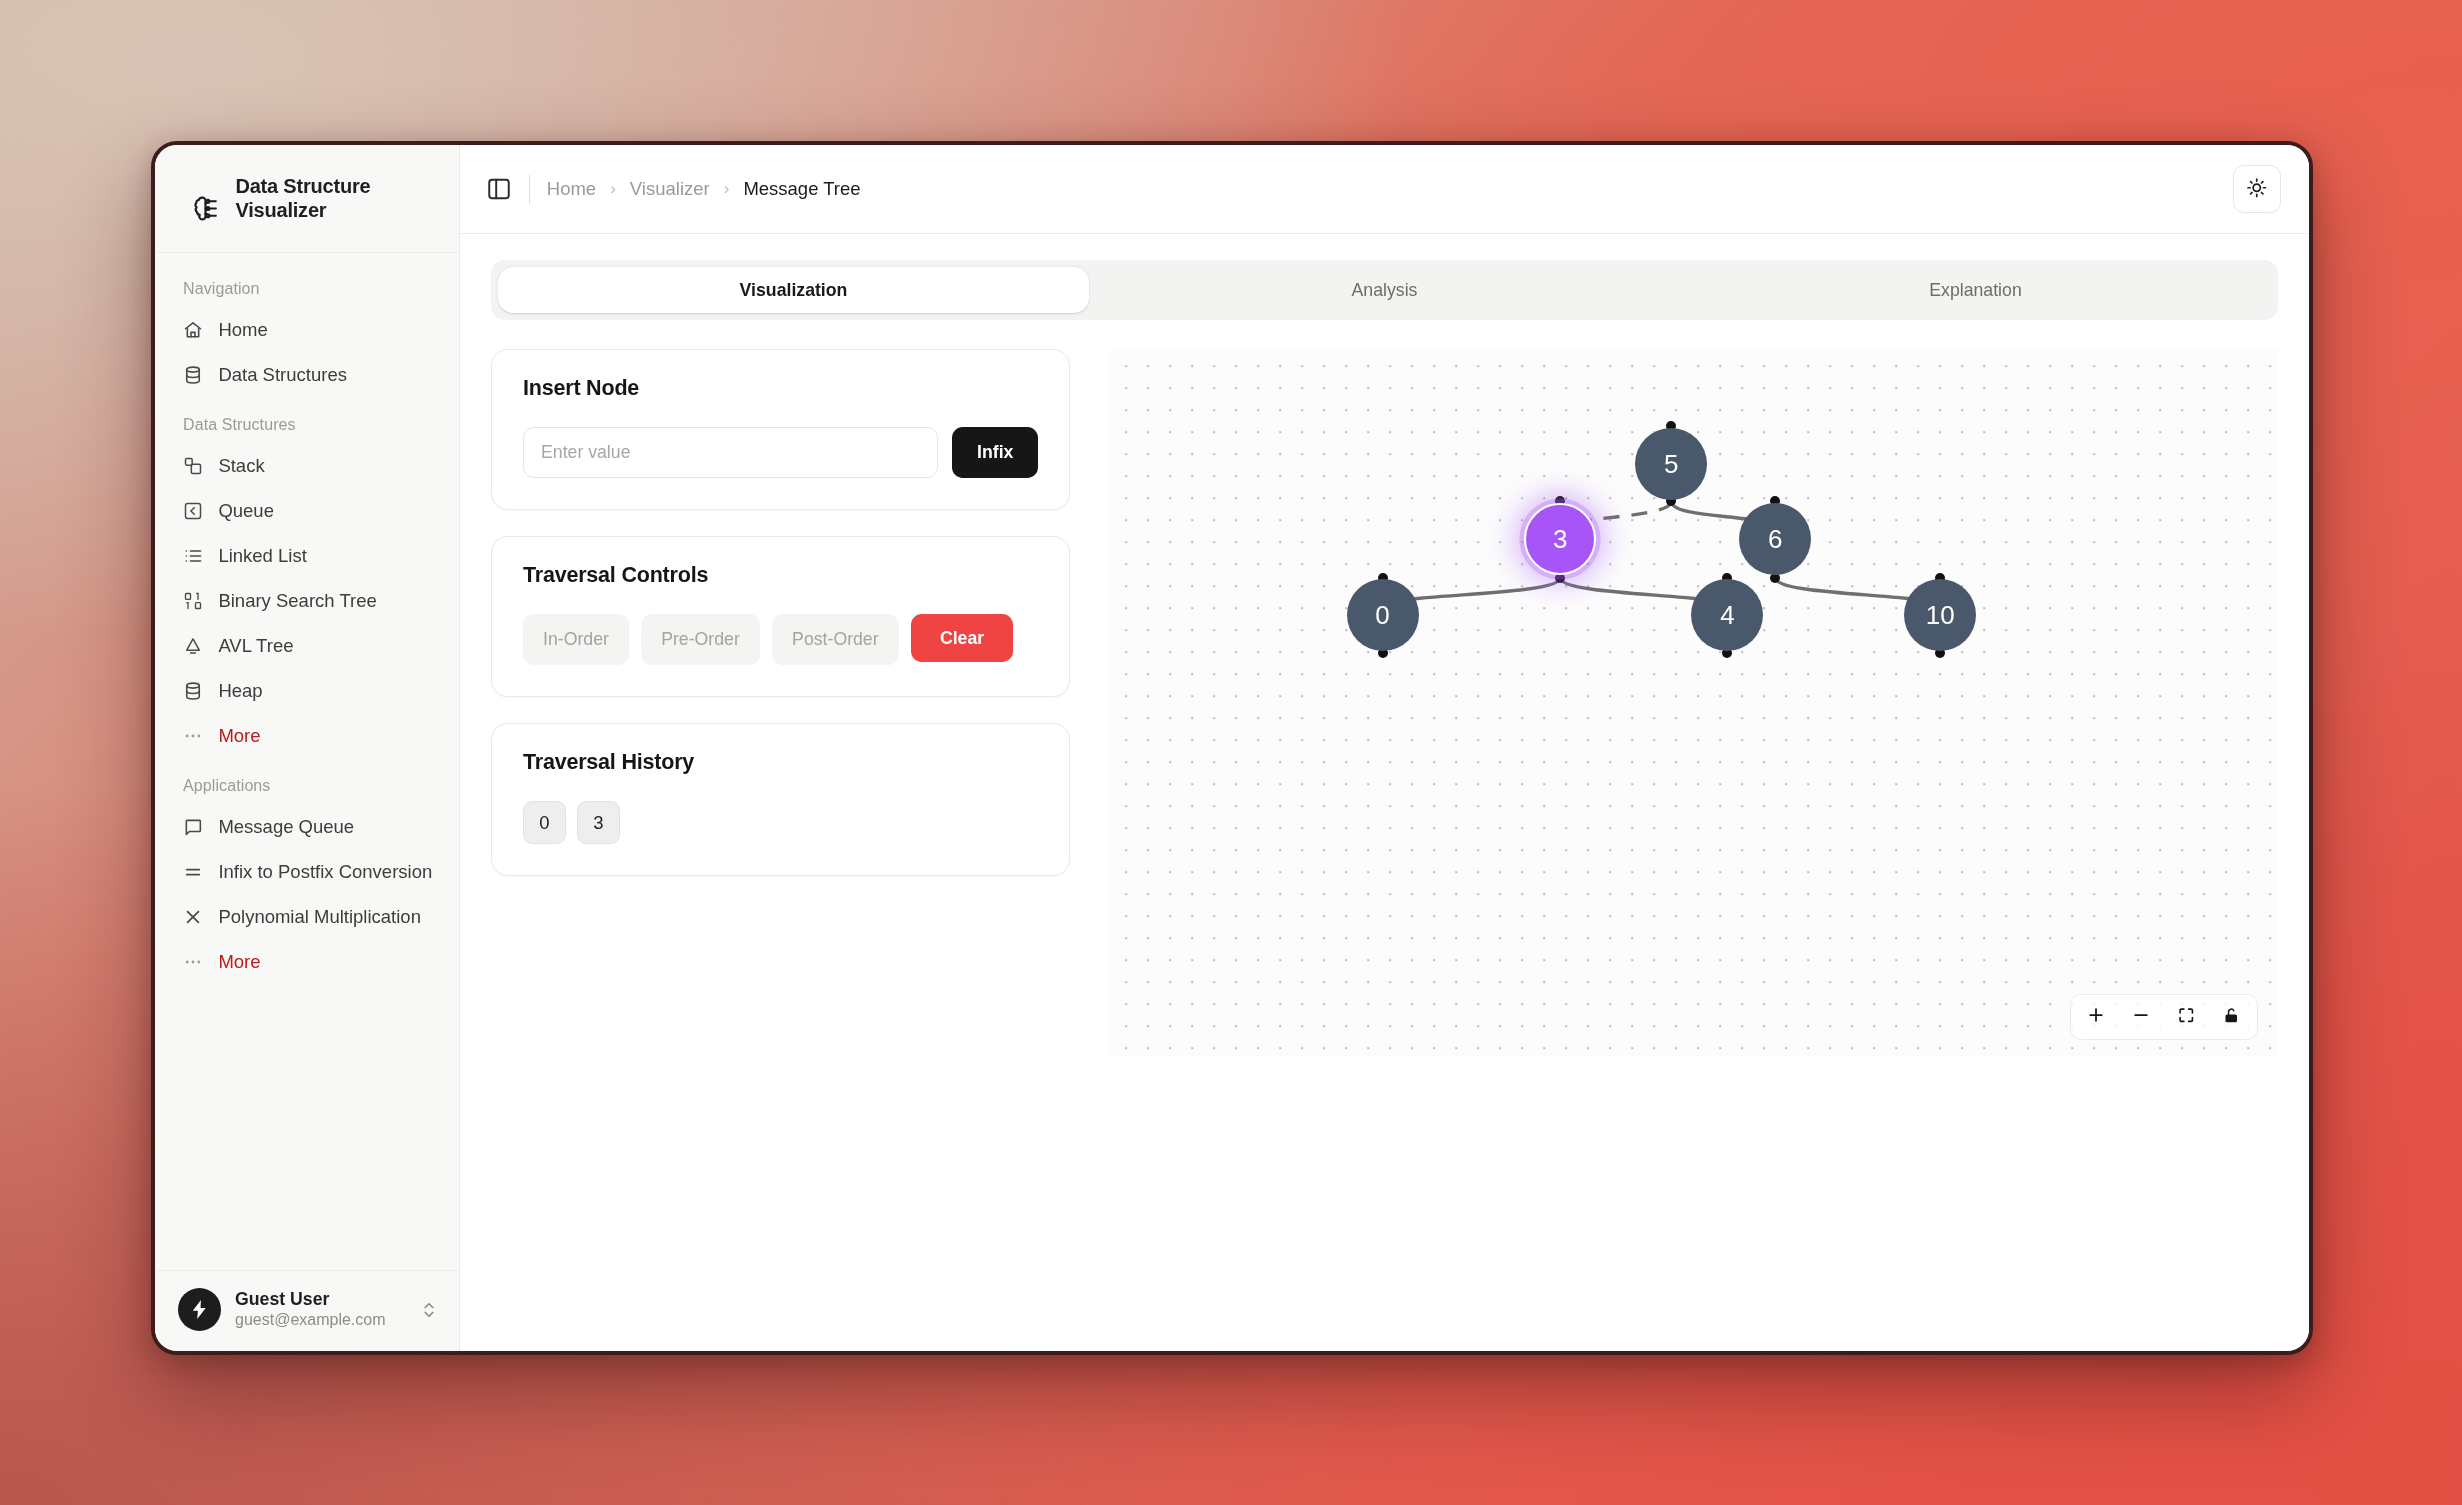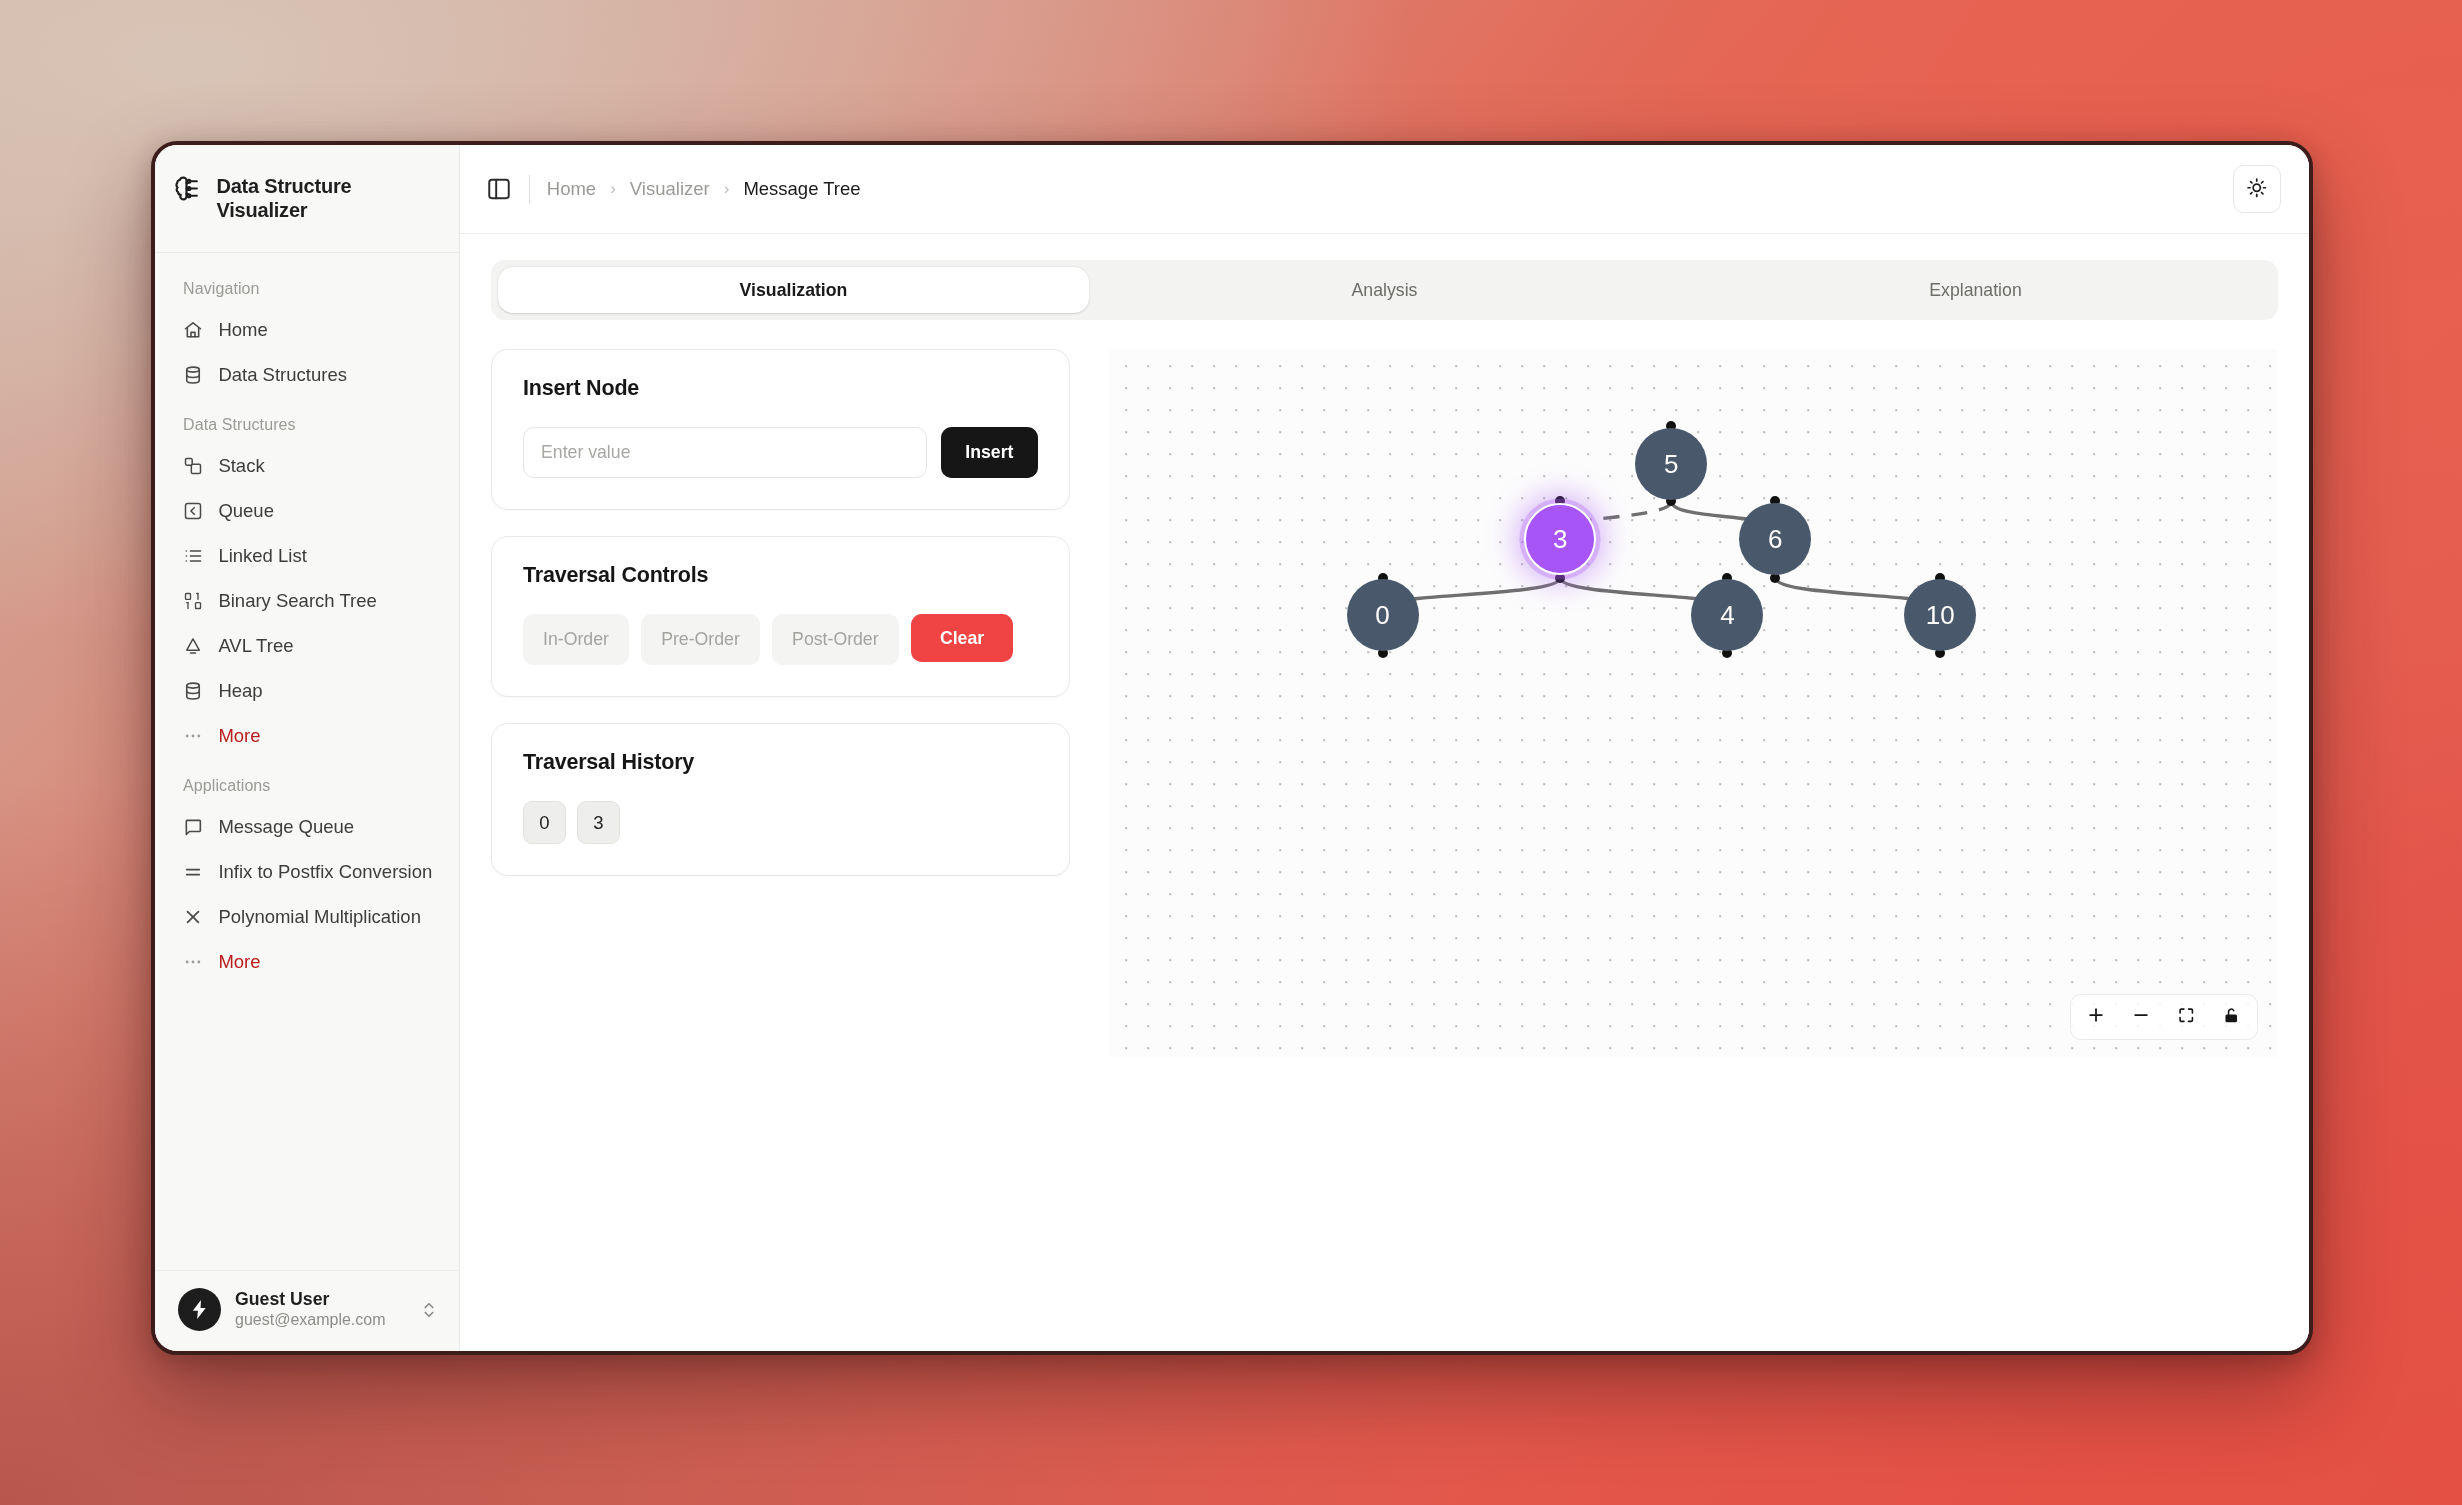--- a/index.html
+++ b/index.html
@@ -36,23 +36,23 @@
     width: 305px;
     flex: 0 0 305px;
     background: #f8f8f7;
     border-right: 0.8px solid #e9e9e7;
     display: flex;
     flex-direction: column;
     position: relative;
   }
   .brand {
     display: flex;
-    align-items: flex-start;
+    align-items: flex-end;
     gap: 15.4px;
-    padding: 29px 23px 29px 17px;
+    padding: 29px 23px 29px 36px;
     border-bottom: 0.8px solid #ececea;
     min-height: 89px;
   }
   .brand-icon { flex: 0 0 auto; width: 29px; height: 29px; color: #1c1c1c; }
   .brand-title {
     font-size: 20px;
     font-weight: 700;
     line-height: 1.22;
     color: #1f1f1f;
     letter-spacing: -0.2px;
@@ -561,21 +561,21 @@
 
       <div class="workspace">
 
         <div class="left-col">
 
           <div class="card">
             <div class="card-title">Insert Node</div>
             <div class="card-body">
               <div class="insert-row">
                 <input class="text-input" type="text" placeholder="Enter value" style="">
-                <button class="btn-primary">Insert</button>
+                <button class="btn-primary">Infix</button>
               </div>
             </div>
           </div>
 
           <div class="card">
             <div class="card-title">Traversal Controls</div>
             <div class="card-body">
               <div class="trav-row">
                 <button class="btn-ghost">In-Order</button>
                 <button class="btn-ghost">Pre-Order</button>

